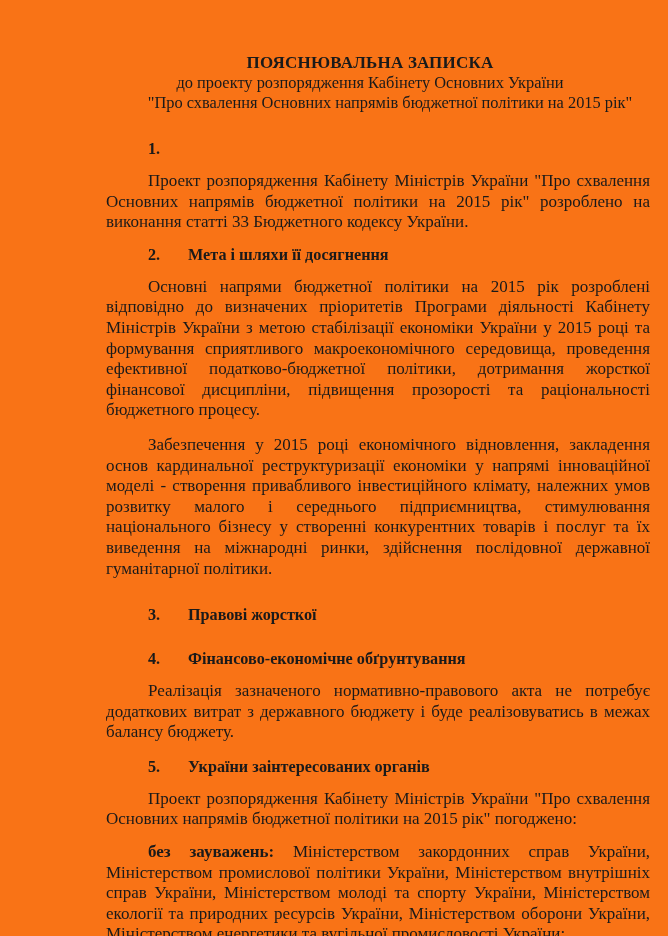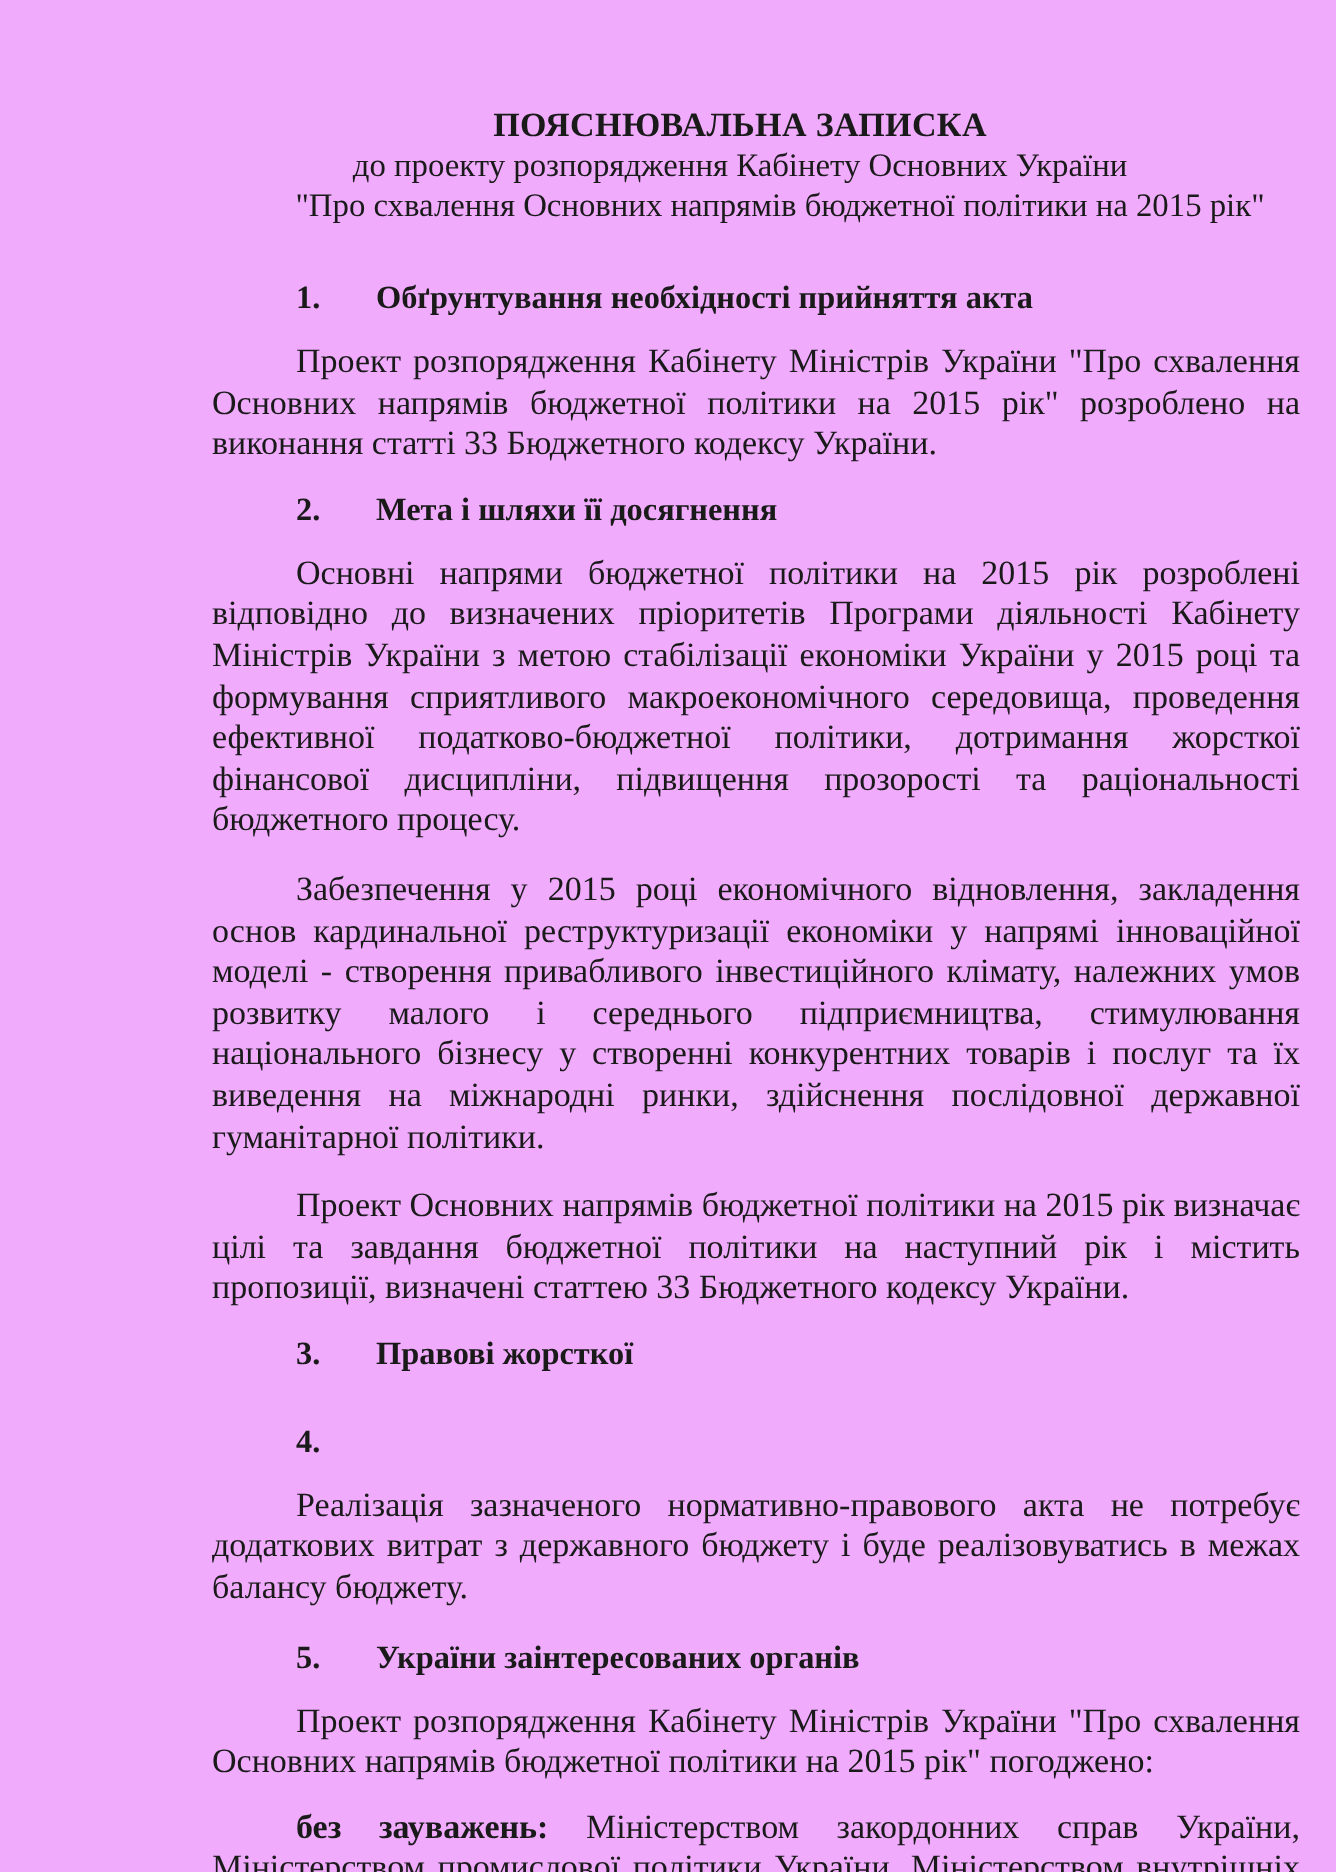--- a/index.html
+++ b/index.html
@@ -13,21 +13,21 @@
       overflow: hidden;
       position: relative;
       font-family: "Liberation Serif", "DejaVu Serif", serif;
       color: #1a1a1a;
     }
     .page {
       position: absolute;
       left: 0; top: 0;
       width: 668px;
       height: 936px;
-      background: #f0abfc;
+      background: #f97316;
       font-family: Liberation Serif, serif;
     }
     .content {
       position: absolute;
       left: 106px;
       top: 52px;
       width: 544px;
     }
     .title-block {
       text-align: center;
@@ -76,47 +76,46 @@
     <div class="title-block" style="margin-left:-10px;">
       <div class="doc-title">ПОЯСНЮВАЛЬНА ЗАПИСКА</div>
       <div class="doc-subtitle">до проекту розпорядження Кабінету Основних України</div>
       <div class="doc-subtitle" style="margin-left:40px;">"Про схвалення Основних напрямів бюджетної політики на 2015 рік"</div>
     </div>
 
     <div class="gap-title"></div>
 
     <div class="section-heading">
       <span class="num">1.</span>
-      <span>Обґрунтування необхідності прийняття акта</span>
     </div>
     <div class="gap-s"></div>
     <p class="para">Проект розпорядження Кабінету Міністрів України "Про схвалення Основних напрямів бюджетної політики на 2015 рік" розроблено на виконання статті 33 Бюджетного кодексу України.</p>
     <div class="gap-s"></div>
 
     <div class="section-heading">
       <span class="num">2.</span>
       <span>Мета і шляхи її досягнення</span>
     </div>
     <div class="gap-s"></div>
     <p class="para">Основні напрями бюджетної політики на 2015 рік розроблені відповідно до визначених пріоритетів Програми діяльності Кабінету Міністрів України з метою стабілізації економіки України у 2015 році та формування сприятливого макроекономічного середовища, проведення ефективної податково-бюджетної політики, дотримання жорсткої фінансової дисципліни, підвищення прозорості та раціональності бюджетного процесу.</p>
     <div class="gap-m"></div>
     <p class="para">Забезпечення у 2015 році економічного відновлення, закладення основ кардинальної реструктуризації економіки у напрямі інноваційної моделі - створення привабливого інвестиційного клімату, належних умов розвитку малого і середнього підприємництва, стимулювання національного бізнесу у створенні конкурентних товарів і послуг та їх виведення на міжнародні ринки, здійснення послідовної державної гуманітарної політики.</p>
     <div class="gap-m"></div>
-    <p class="para">Проект Основних напрямів бюджетної політики на 2015 рік визначає цілі та завдання бюджетної політики на наступний рік і містить пропозиції, визначені статтею 33 Бюджетного кодексу України.</p>
     <div class="gap-s"></div>
 
     <div class="section-heading">
       <span class="num">3.</span>
       <span>Правові жорсткої</span>
     </div>
     <div class="gap-s"></div>
     <div class="gap-s"></div>
 
     <div class="section-heading">
       <span class="num">4.</span>
+      <span>Фінансово-економічне обґрунтування</span>
     </div>
     <div class="gap-s"></div>
     <p class="para">Реалізація зазначеного нормативно-правового акта не потребує додаткових витрат з державного бюджету і буде реалізовуватись в межах балансу бюджету.</p>
     <div class="gap-m"></div>
 
     <div class="section-heading">
       <span class="num">5.</span>
       <span>України заінтересованих органів</span>
     </div>
     <div class="gap-s"></div>

